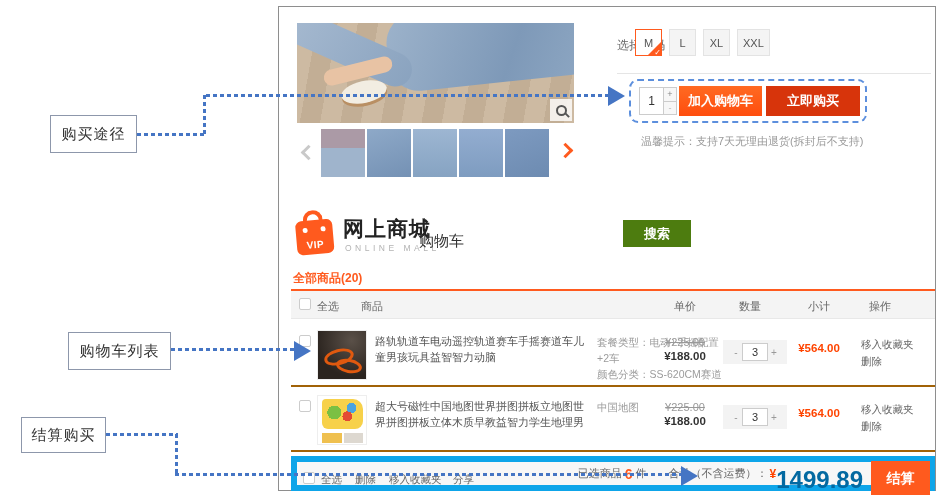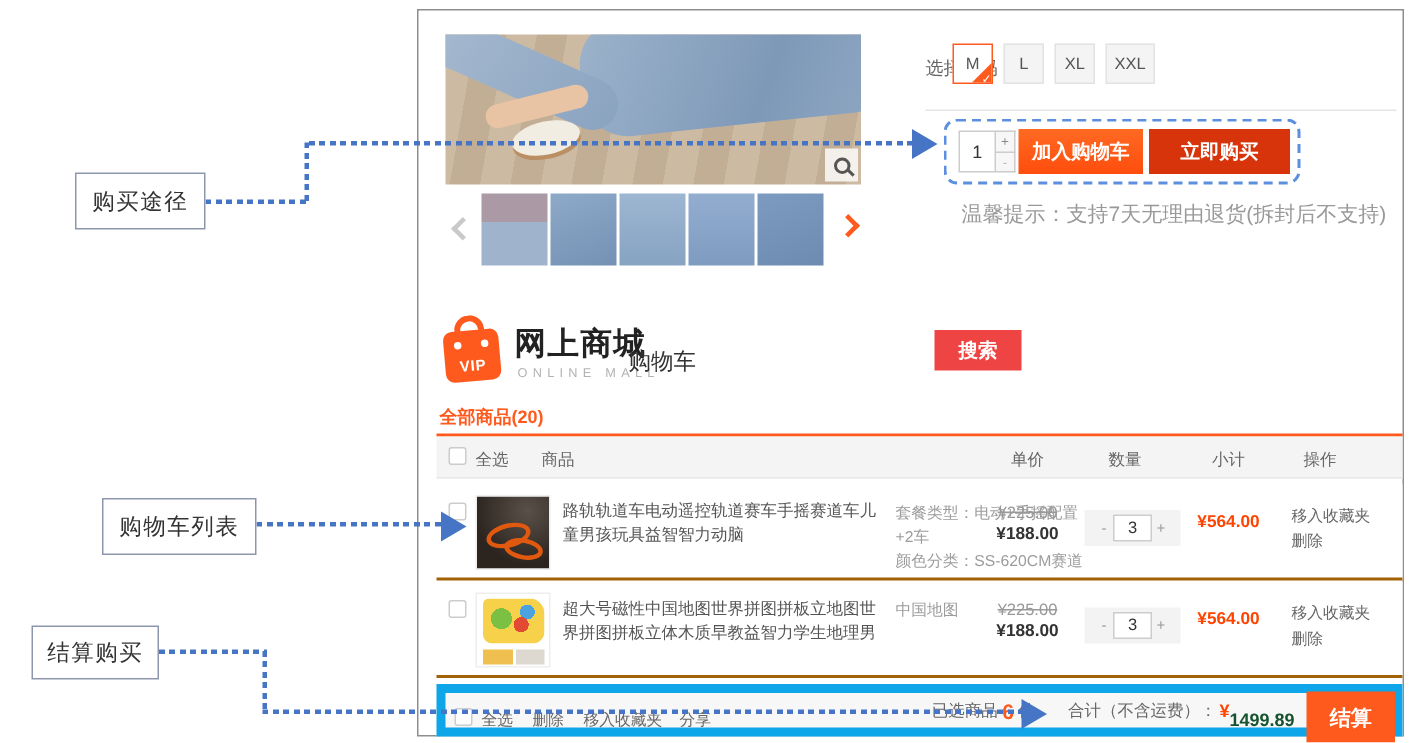--- a/index.html
+++ b/index.html
@@ -69,42 +69,42 @@
   .qty-col { left:385px; top:80px; width:13px; height:28px; display:flex; flex-direction:column; }
   .qty-step { flex:1; border:1px solid #ccc; border-left:none; background:#f7f7f7; font-size:9px;
               color:#888; display:flex; align-items:center; justify-content:center; cursor:pointer; }
   .qty-step.minus { border-top:none; color:#bbb; }
   .btn-add { left:400px; top:79px; width:83px; height:30px; background:linear-gradient(#ff6a22,#ff4d0d);
              color:#fff; font-size:13px; font-weight:bold; border:none; display:flex;
              align-items:center; justify-content:center; cursor:pointer; }
   .btn-buy { left:487px; top:79px; width:94px; height:30px; background:#d7340b; color:#fff;
              font-size:13px; font-weight:bold; border:none; display:flex; align-items:center;
              justify-content:center; cursor:pointer; }
-  .tip { left:362px; top:127px; font-size:14px; color:#999; }
+  .tip { left:362px; top:127px; font-size:11px; color:#999; }
 
   
   .logo { left:17px; top:203px; width:40px; height:48px; transform:rotate(-5deg); }
   .logo-handle { position:absolute; left:8px; top:0; width:20px; height:16px;
                  border:4px solid #ff5a1e; border-bottom:none; border-radius:12px 12px 0 0; }
   .logo-body { position:absolute; left:0; top:10px; width:37px; height:34px; background:#ff5a1e;
                border-radius:6px; }
   .logo-body i { position:absolute; top:7px; width:5px; height:5px; background:#fff; border-radius:50%; }
   .logo-body i.e1 { left:7px; } .logo-body i.e2 { right:7px; }
   .logo-vip { position:absolute; left:0; right:0; bottom:4px; text-align:center; color:#fff;
               font-size:10px; font-weight:bold; letter-spacing:.5px; }
   .mall-name { left:64px; top:208px; font-size:21px; font-weight:bold; color:#222; letter-spacing:1px; }
   .mall-en { left:66px; top:236px; font-size:8.5px; color:#b3b3b3; letter-spacing:3.5px; }
   .page-title { left:140px; top:225px; font-size:15px; color:#333; }
 
   
   .search-wrap { left:344px; top:213px; display:flex; }
   .search-input { width:260px; height:27px; border:2px solid #ff5a1e; border-right:none;
                   padding:0 8px; font-size:10.5px; color:#333; outline:none; }
   .search-input::placeholder { color:#b5b5b5; }
-  .search-btn { width:58px; height:27px; background:#ef4444; color:#fff; border:none;
+  .search-btn { width:68px; height:27px; background:#4d7c0f; color:#fff; border:none;
                 font-size:13px; font-weight:bold; cursor:pointer; }
 
   
   .tab { left:14px; top:263px; font-size:12px; font-weight:bold; color:#ff5a1e; cursor:pointer; }
   .tab-line { left:12px; top:282px; width:644px; height:2px; background:#ff5a1e; }
   .thead { left:12px; top:284px; width:644px; height:28px; background:#f4f4f4;
            border-bottom:1px solid #e8e8e8; font-size:11px; color:#666; }
   .thead > span { position:absolute; top:8px; }
   .cb { width:12px; height:12px; border:1px solid #ccc; background:#fff; border-radius:2px;
         display:inline-block; cursor:pointer; }
@@ -146,21 +146,21 @@
   
   .bfoot { left:12px; top:449px; width:644px; height:35px; background:#f7f7f7;
            border:6px solid #0ea5e9; }
   .bfoot .cb { position:absolute; left:6px; top:10px; }
   .bfoot .flink { position:absolute; top:11px; font-size:10.5px; color:#666; cursor:pointer; }
   .fsummary { position:absolute; right:66px; top:0; height:100%; display:flex; align-items:center; }
   .fs-txt { font-size:11px; color:#666; }
   .fs-count { font-size:14px; font-weight:bold; color:#ff5a1e; margin:0 3px; }
   .fs-gap { width:22px; }
   .fs-cur { font-size:12px; font-weight:bold; color:#ff4400; margin-left:2px; }
-  .fs-amt { font-size:12px; font-weight:bold; color:#14532d;margin-top:12px; }
+  .fs-amt { font-size:24px; font-weight:bold; color:#0369a1;margin-top:12px; }
   .btn-checkout { position:absolute; right:-1px; top:-1px; width:59px; height:35px; background:#ff5a1e;
                   color:#fff; font-size:14px; font-weight:bold; border:none; display:flex;
                   align-items:center; justify-content:center; cursor:pointer; }
 </style>
 </head>
 <body>
 
 <div id="canvas">
 
   <div class="ann-box" style="left:50px; top:115px; width:87px; height:38px;">购买途径</div>

